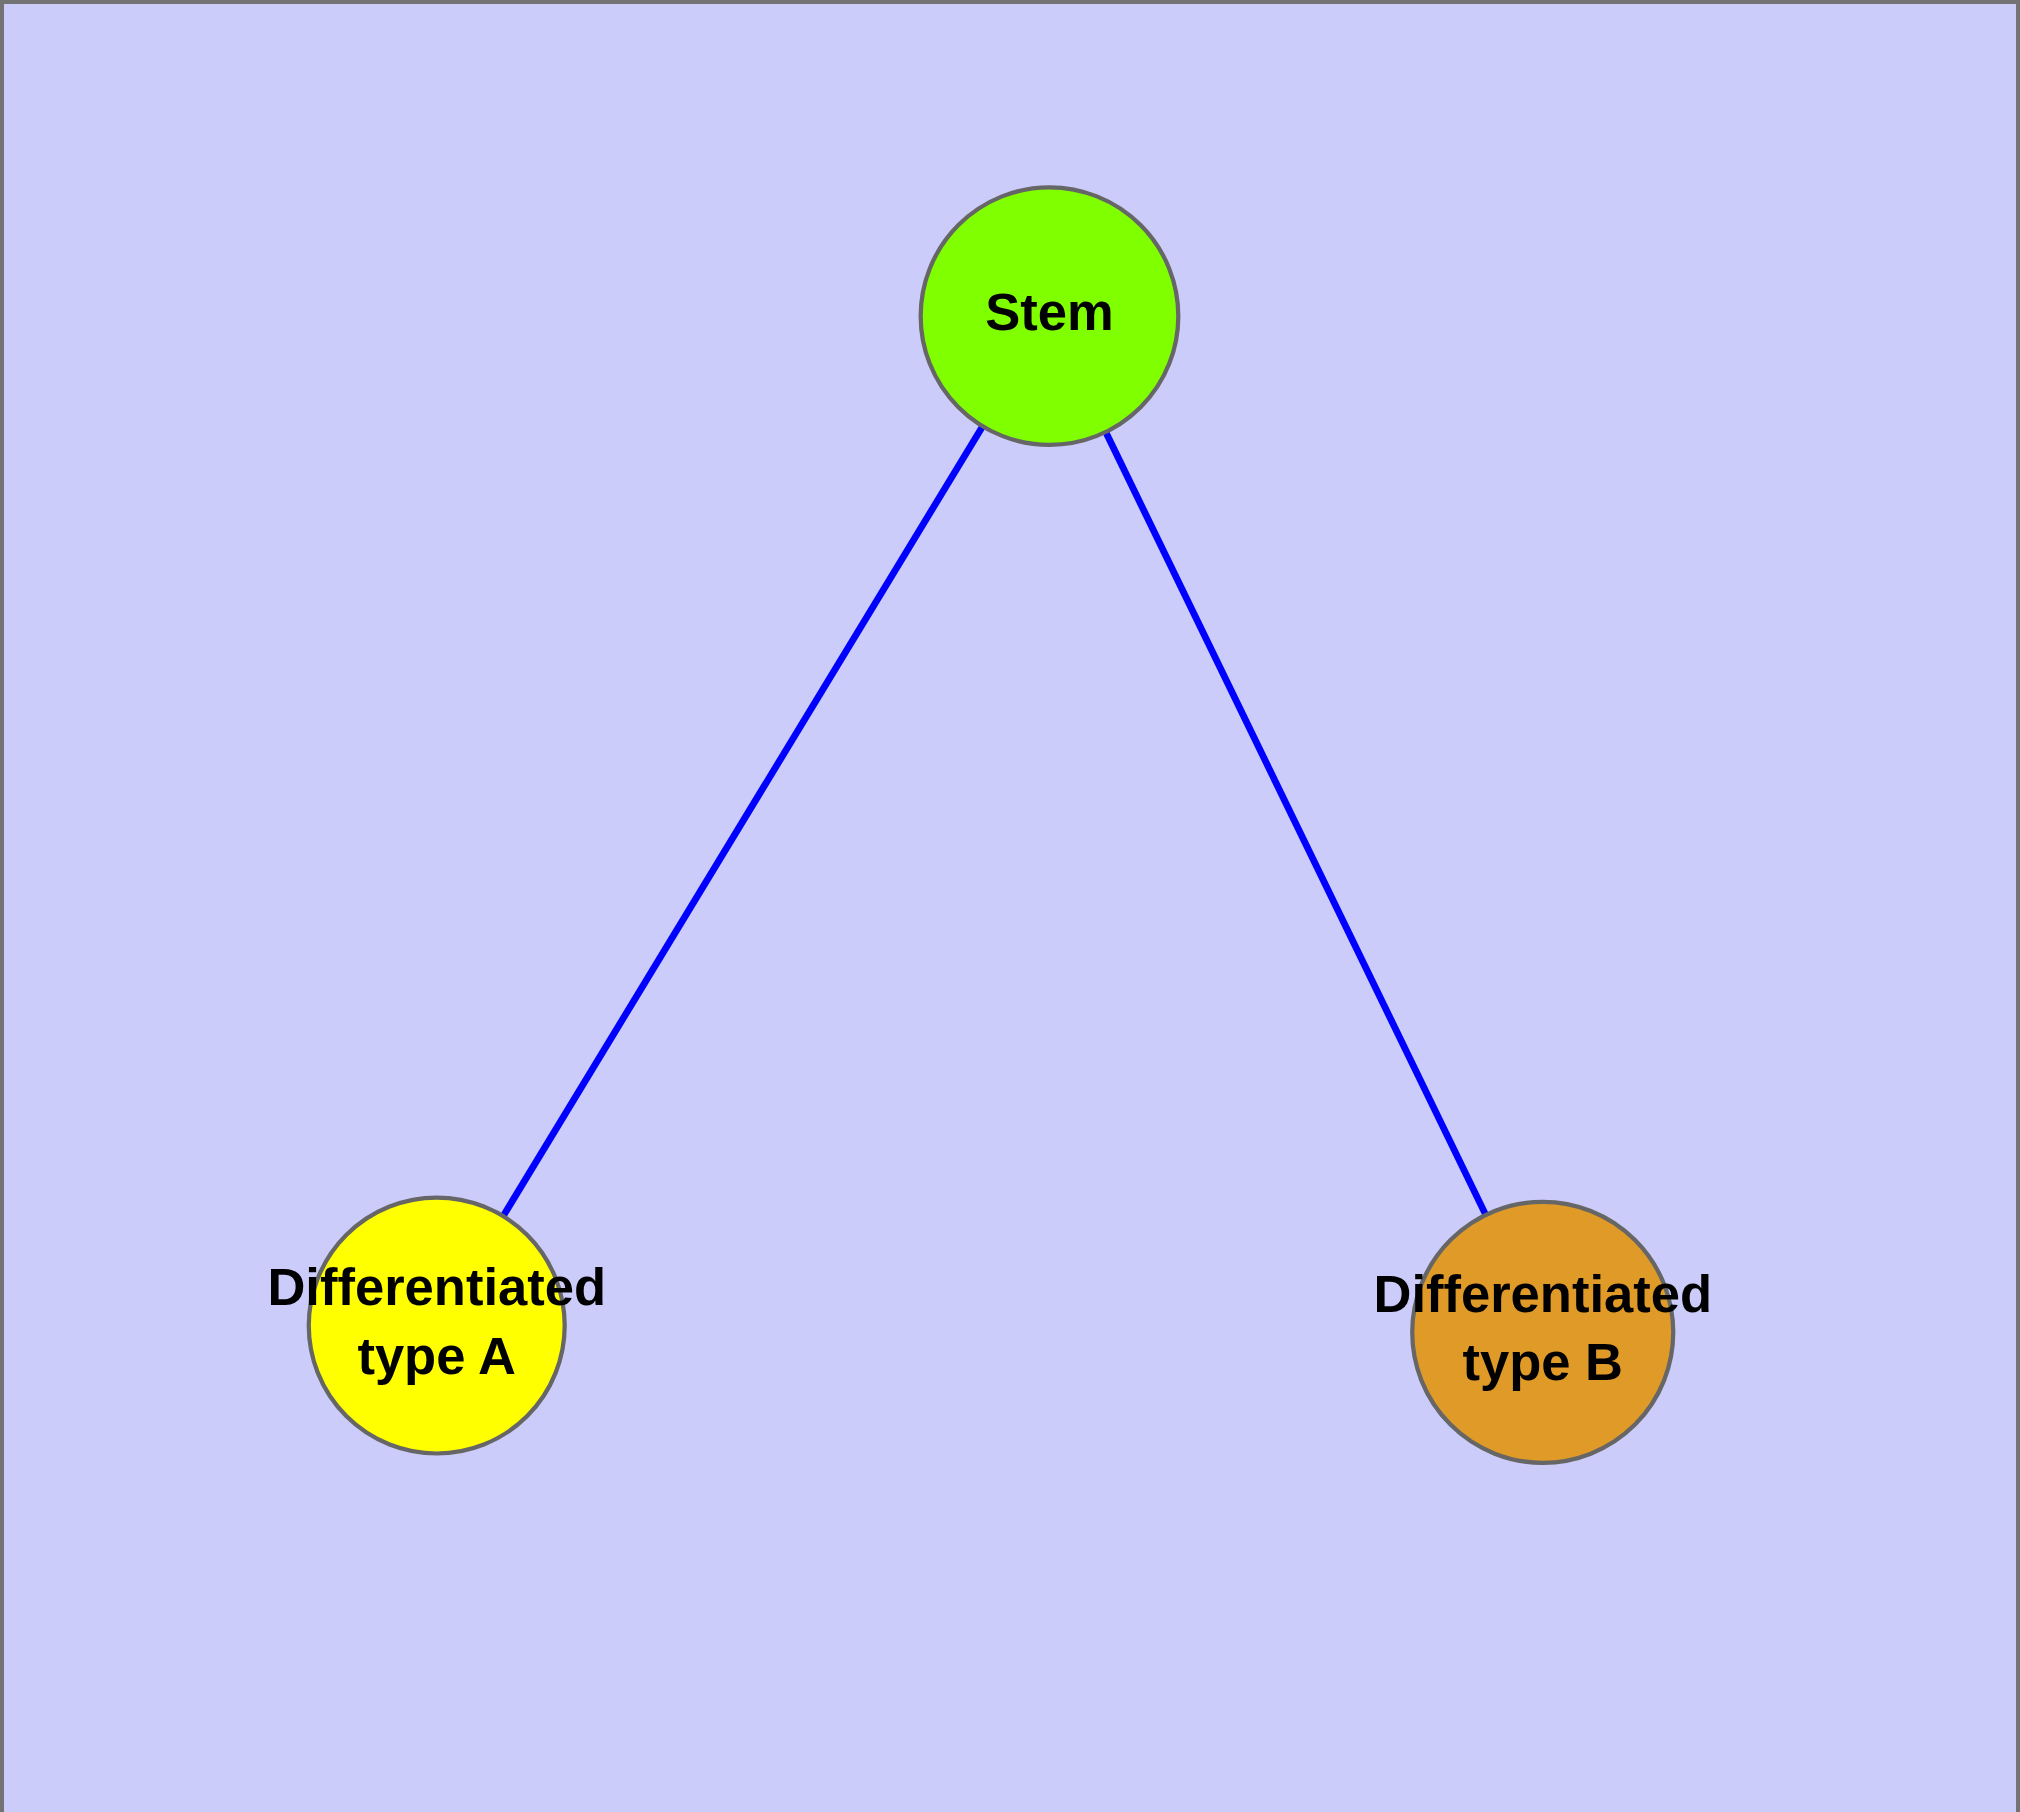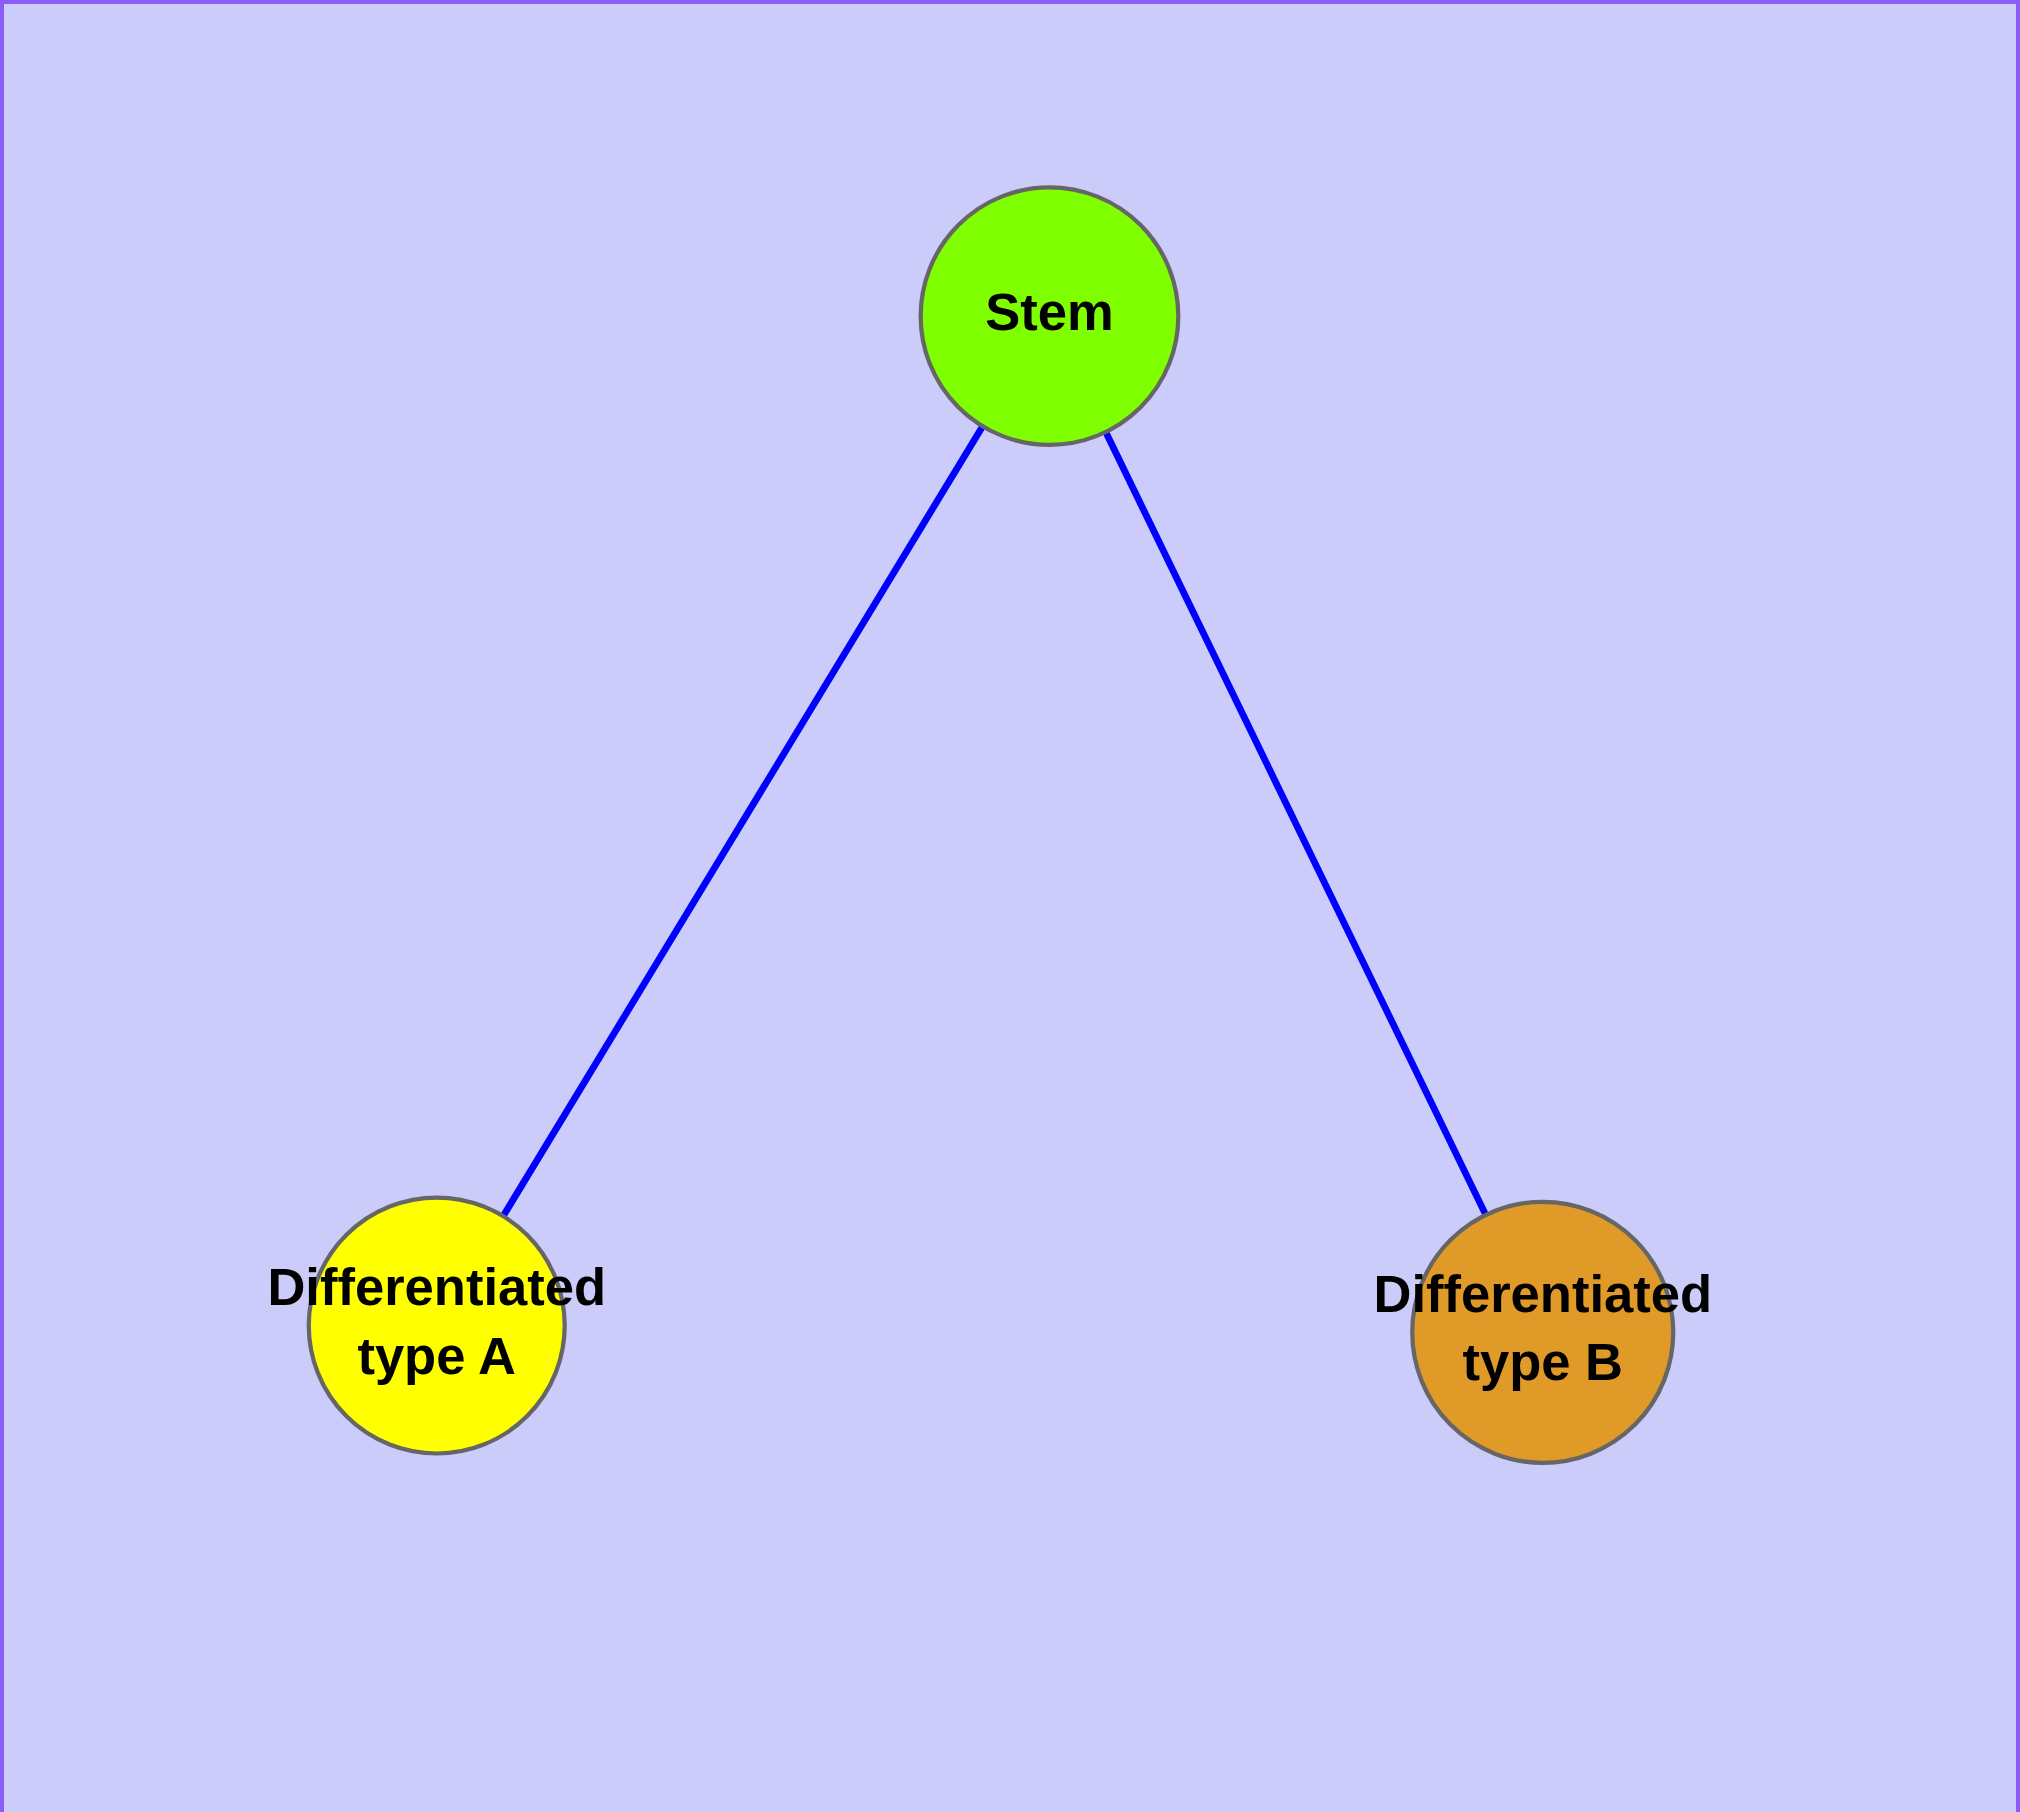--- a/index.html
+++ b/index.html
@@ -4,21 +4,21 @@
 <style>
   html, body {
     margin: 0;
     padding: 0;
     background: #ffffff;
   }
   #stage {
     position: relative;
     width: 2021px;
     height: 1812px;
-    background: #8b5cf6;
+    background: #737373;
     overflow: hidden;
     font-family: "Liberation Sans", "DejaVu Sans", sans-serif;
     text-align: right;
   }
   #canvas {
     position: absolute;
     left: 4.2px;
     top: 4.2px;
     width: 2012px;
     height: 1808px;

